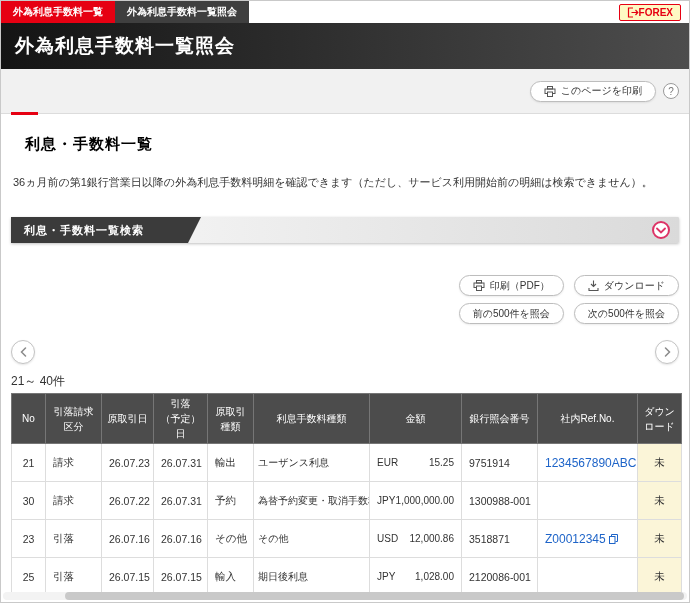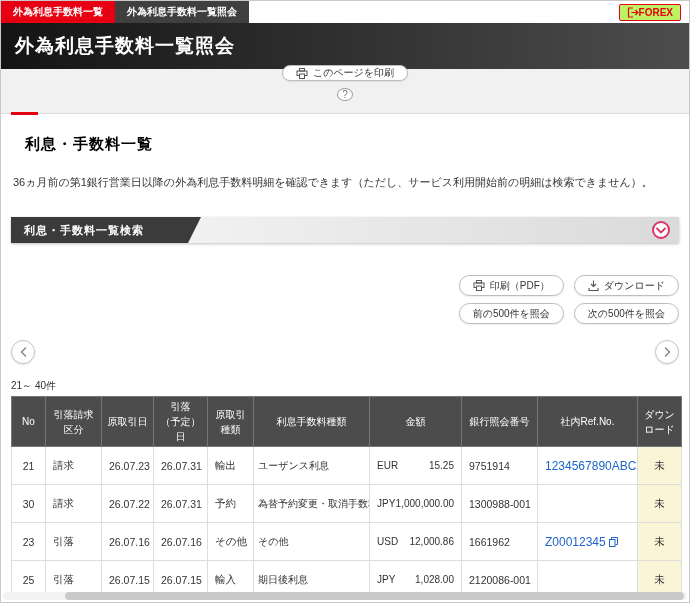--- a/index.html
+++ b/index.html
@@ -6,28 +6,28 @@
   html,body { background:#fff; }
   body { font-family:"Liberation Sans","DejaVu Sans",sans-serif; }
   .page { position:relative; width:690px; height:603px; border:1px solid #c9c9c9; overflow:hidden; background:#fff; }
 
   
   .tabbar { height:22px; background:#fff; display:flex; align-items:stretch; }
   .tab { display:flex; align-items:center; padding:0 12px; font-size:10px; font-weight:bold; color:#fff; white-space:nowrap; cursor:pointer; }
   .tab.active { background:#e60012; }
   .tab.secondary { background:#3f3f3f; }
   .brand { margin-left:auto; align-self:center; margin-right:8px; display:flex; align-items:center; gap:0;
-           border:1px solid #e60012; border-radius:2px; padding:2px 7px; color:#e60012; font-size:10px; font-weight:bold; background:#bef264; }
+           border:1px solid #e60012; border-radius:2px; padding:2px 7px; color:#e60012; font-size:10px; font-weight:bold; background:#fef9c3; }
 
   
   .titleband { height:46px; background:linear-gradient(90deg,#141414,#4d4d4d); display:flex; align-items:center; padding:0 14px; }
   .titleband h1 { color:#fff; font-size:19px; font-weight:bold; letter-spacing:1px; }
 
   
-  .graystrip { height:45px; background:#f1f1f1; border-bottom:1px solid #dcdcdc; display:flex; align-items:center; justify-content:flex-end; gap:7px; padding:12px 10px; position:relative;flex-direction:column; }
+  .graystrip { height:45px; background:#f1f1f1; border-bottom:1px solid #dcdcdc; display:flex; align-items:center; justify-content:flex-end; gap:7px; padding:12px 10px; position:relative; }
   .tab-indicator { position:absolute; left:10px; bottom:-2px; width:27px; height:3px; background:#e60012; }
   .pill { display:inline-flex; align-items:center; gap:5px; height:21px; padding:0 13px; background:#fff;
           border:1px solid #bdbdbd; border-radius:12px; font-size:10px; color:#333; cursor:pointer; box-shadow:0 1px 2px rgba(0,0,0,.08); white-space:nowrap; }
   .help-circle { width:16px; height:16px; border-radius:50%; border:1px solid #9a9a9a; color:#777; font-size:10px;
                  display:flex; align-items:center; justify-content:center; background:#fff; cursor:pointer; }
 
   
   .content { padding:0 10px; }
   .section-title { margin:21px 0 0 14px; font-size:15px; font-weight:600; color:#000000; letter-spacing:1px; }
   .desc { margin:21px 0 0 2px; font-size:11px; color:#333; }
@@ -41,21 +41,21 @@
               display:flex; align-items:center; justify-content:center; cursor:pointer; }
 
   .btn-row { display:flex; justify-content:flex-end; gap:10px; }
   .row1 { margin-top:32px; }
   .row2 { margin-top:7px; }
 
   .pager { margin-top:16px; display:flex; justify-content:space-between; align-items:center; }
   .circle-btn { width:24px; height:24px; border-radius:50%; border:1px solid #c4c4c4; background:#fff;
                 display:flex; align-items:center; justify-content:center; cursor:pointer; box-shadow:0 1px 2px rgba(0,0,0,.1); }
 
-  .count { margin-top:15px; font-size:10px; color:#333; }
+  .count { margin-top:9px; font-size:12px; color:#333; }
 
   
   table { margin-top:3px; width:670px; border-collapse:collapse; table-layout:fixed; }
   th { background:#4c4c4c; color:#fff; font-weight:normal; font-size:10px; text-align:center; vertical-align:middle;
        border:1px solid #767676; height:48px; padding:2px; white-space:pre-line; line-height:1.5; }
   td { background:#fff; color:#333; font-size:10.5px; border:1px solid #ddd; height:38px; vertical-align:middle;
        padding:0 7px; white-space:nowrap; overflow:hidden; }
   td.c-no { text-align:center; padding:0 2px; }
   td.c-fee { padding:0 4px; font-size:10px; }
   td.c-dl { background:#fbf5d8; text-align:center; }
@@ -247,21 +247,21 @@
     <td>26.07.16</td>
     <td>26.07.16</td>
     <td>その他</td>
     <td class="c-fee">その他</td>
     <td>
       <div class="amount">
         <span>USD</span>
         <span>12,000.86</span>
       </div>
     </td>
-    <td>1661962</td>
+    <td>3518871</td>
     <td>
       <a href="#" class="ref-link">
         <span>Z00012345</span>
         <svg width="9" height="10" viewBox="0 0 9 10">
           <rect x="0.5" y="2.5" width="5.5" height="7" fill="none" stroke="#1e64c8"></rect>
           <path d="M2.5 2.5v-2h6v7h-2" fill="none" stroke="#1e64c8"></path>
         </svg>
       </a>
     </td>
     <td class="c-dl">未</td>

